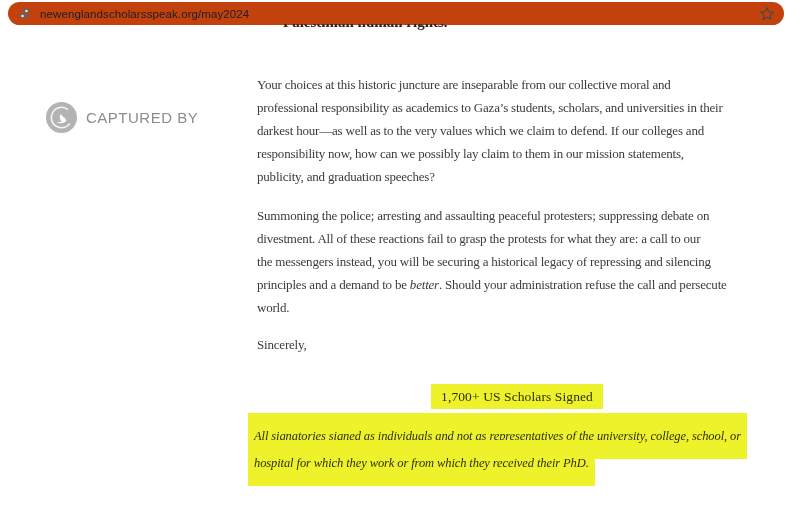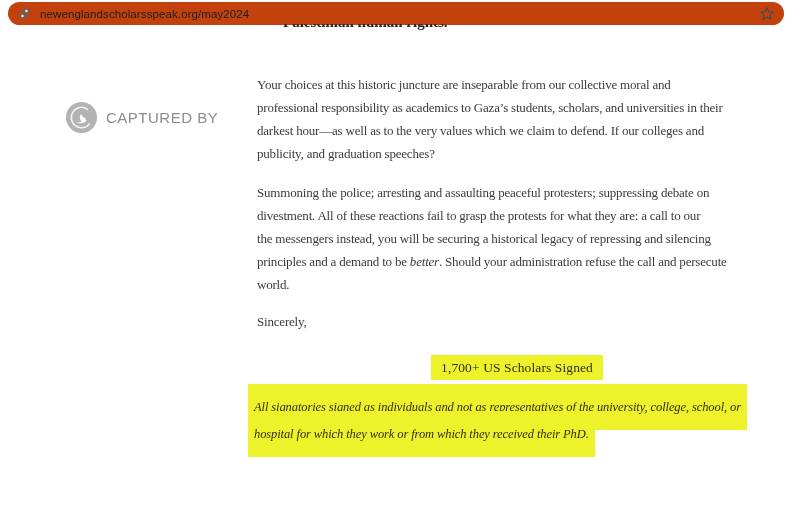--- a/index.html
+++ b/index.html
@@ -24,21 +24,21 @@
   .omnibox .url {
     margin-left: 9px;
     font-family: "Liberation Sans", sans-serif;
     font-size: 11.5px; color: #202124; letter-spacing: 0.1px;
     white-space: nowrap;
   }
   .star { position: absolute; right: 9px; top: 4px; width: 16px; height: 16px; cursor: pointer; }
 
   
   .watermark {
-    position: absolute; left: 66px; top: 102px;
+    position: absolute; left: 46px; top: 102px;
     display: flex; align-items: center; gap: 9px;
   }
   .wm-text {
     font-family: "Liberation Sans", sans-serif;
     font-size: 15px; line-height: 16px; letter-spacing: 0.5px;
     color: #8c8c8c; font-weight: 400; white-space: nowrap;
   }
 
   
   .clipped-line {
@@ -58,21 +58,21 @@
   }
   .pline {
     font-size: 13px; line-height: 23px; letter-spacing: -0.2px;
     white-space: nowrap;
   }
   .para1 { margin-top: 48px; }
   .para2 { margin-top: 16px; }
   .closing { margin-top: 14px; }
   .em { font-style: italic; }
 
-  .signed-row { margin-top: 22px; text-align: center; }
+  .signed-row { margin-top: 28px; text-align: center; }
   .hl {
     background: #eef22b; color: #2f2f0a;
   }
   .signed-row .hl {
     display: inline-block; padding: 3px 10px;
     font-size: 13.5px; line-height: 19px; letter-spacing: 0.1px;
   }
 
   .disclaimer { margin-top: 13px; margin-left: -9px; }
   .disclaimer .dline {
@@ -115,20 +115,21 @@
 <div class="clipped-line">
   <span>Palestinian human rights.</span>
 </div>
 
 <div class="column">
 
   <div class="para1">
     <div class="pline">Your choices at this historic juncture are inseparable from our collective moral and</div>
     <div class="pline">professional responsibility as academics to Gaza’s students, scholars, and universities in their</div>
     <div class="pline">darkest hour—as well as to the very values which we claim to defend. If our colleges and</div>
+    <div class="pline">responsibility now, how can we possibly lay claim to them in our mission statements,</div>
     <div class="pline">publicity, and graduation speeches?</div>
   </div>
 
   <div class="para2">
     <div class="pline">Summoning the police; arresting and assaulting peaceful protesters; suppressing debate on</div>
     <div class="pline">divestment. All of these reactions fail to grasp the protests for what they are: a call to our</div>
     <div class="pline">the messengers instead, you will be securing a historical legacy of repressing and silencing</div>
     <div class="pline"><span>principles and a demand to be </span><span class="em">better</span><span>. Should your administration refuse the call and persecute</span></div>
     <div class="pline">world.</div>
   </div>

